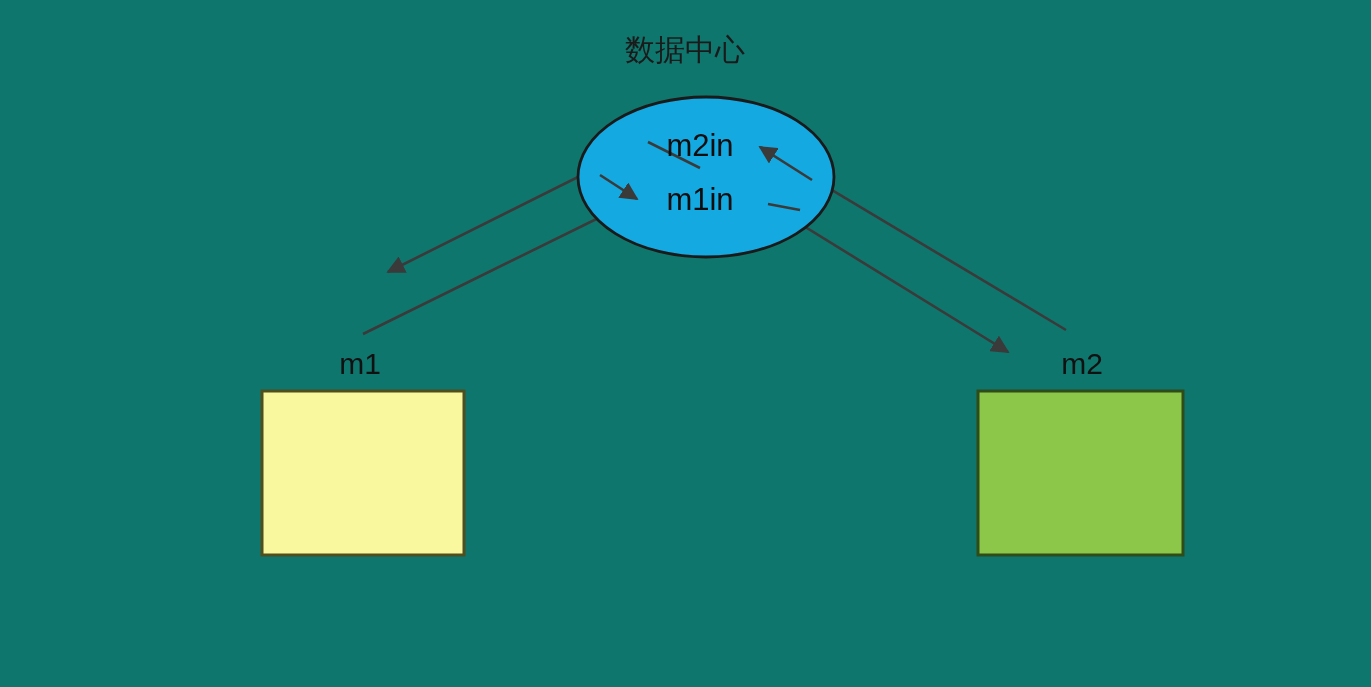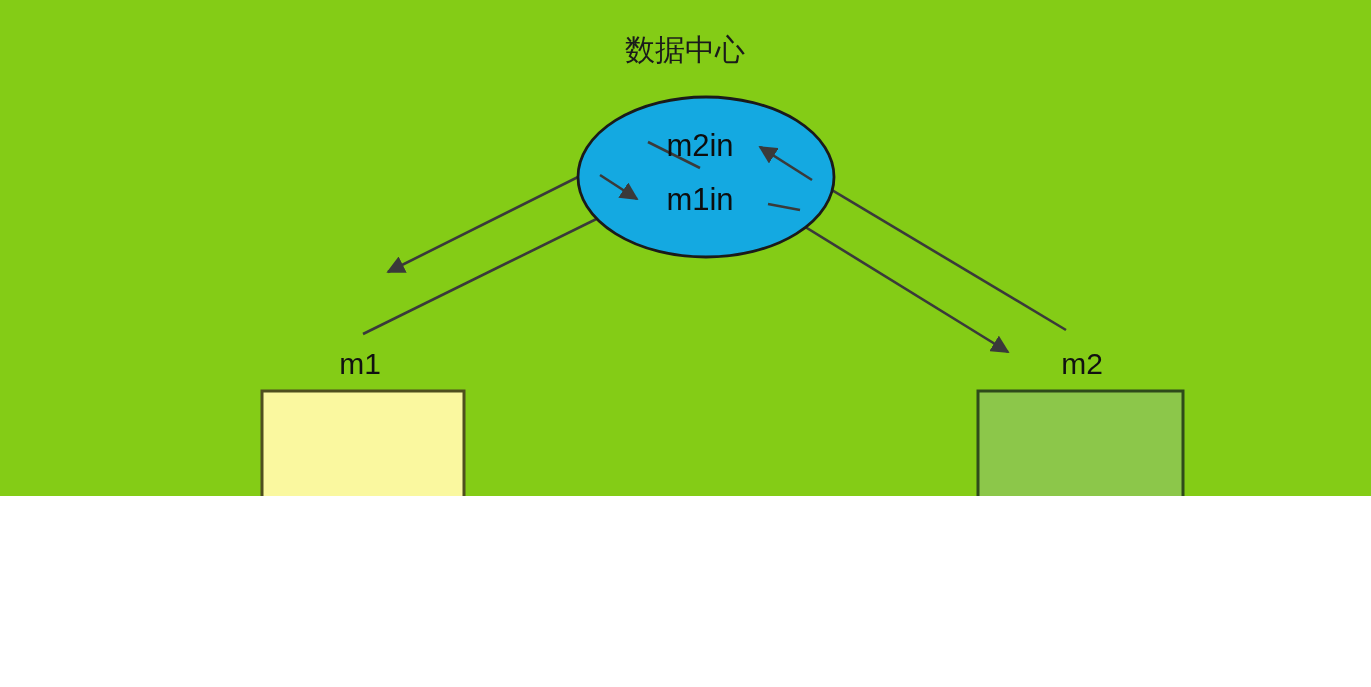--- a/index.html
+++ b/index.html
@@ -6,22 +6,22 @@
     margin: 0;
     padding: 0;
     background: #ffffff;
   }
   body {
     font-family: "Liberation Sans", "DejaVu Sans", sans-serif;
   }
   #canvas {
     position: relative;
     width: 1371px;
-    height: 496px;
-    background: #84cc16;
+    height: 687px;
+    background: #0f766e;
     overflow: hidden;
   }
   #diagram-svg {
     position: absolute;
     left: 0;
     top: 0;
     width: 1371px;
     height: 687px;
   }
   .dg-title {

